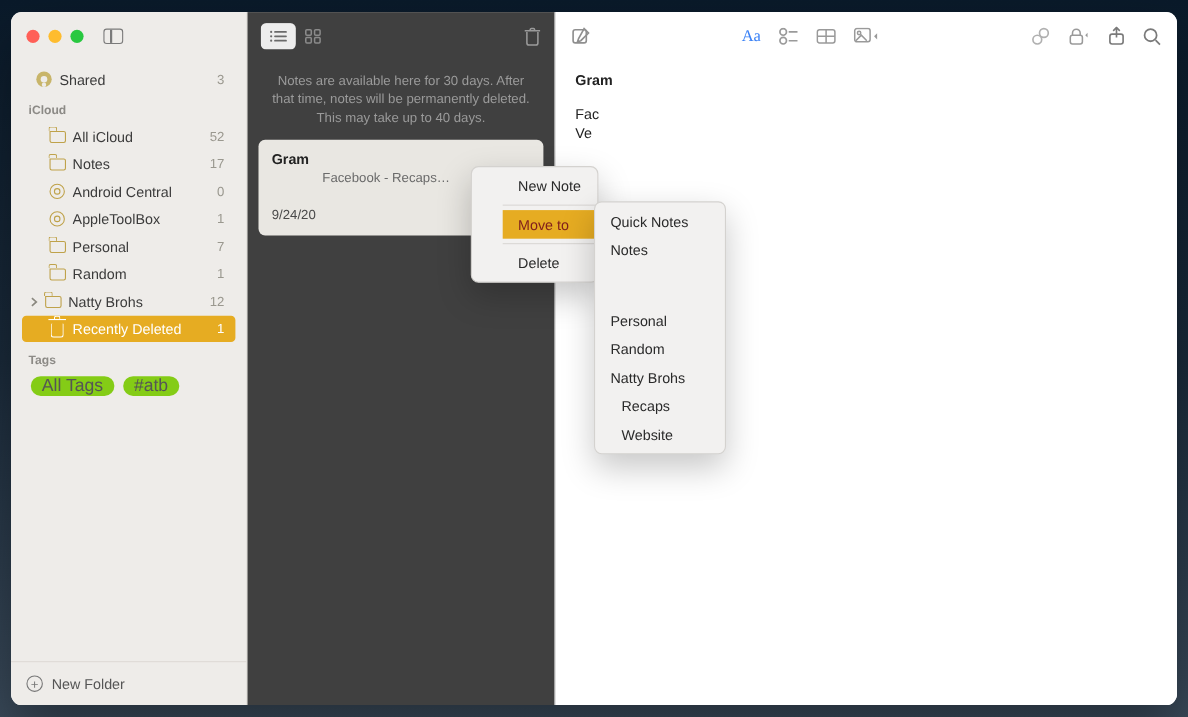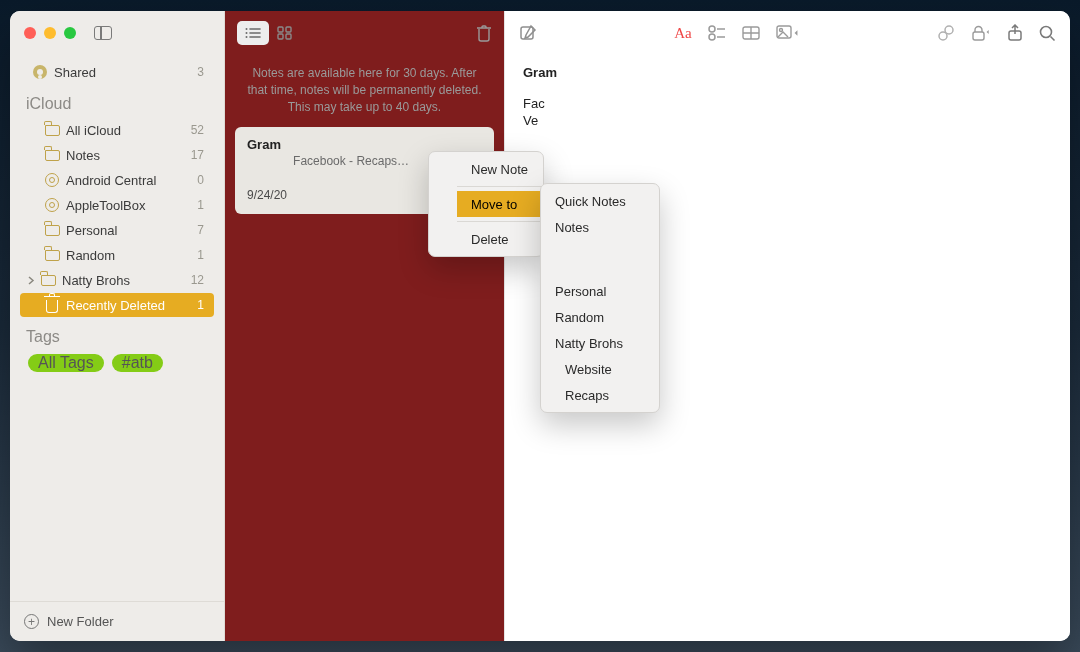--- a/index.html
+++ b/index.html
@@ -19,21 +19,21 @@
     width: 215px; height: 100%; background: #eeece9;
     border-right: 1px solid #dedbd6; display: flex; flex-direction: column;
   }
   .titlebar { height: 44px; display: flex; align-items: center; padding: 0 14px; gap: 18px; }
   .traffic { display: flex; gap: 8px; }
   .dot { width: 12px; height: 12px; border-radius: 50%; }
   .dot.r{background:#ff5f57;} .dot.y{background:#febc2e;} .dot.g{background:#28c840;}
   .sidebar-toggle-icon { width:18px; height:14px; border:1.6px solid #7a7a7a; border-radius:3px; position:relative;}
   .sidebar-toggle-icon::after{content:"";position:absolute;left:5px;top:0;bottom:0;width:1.6px;background:#7a7a7a;}
   .side-content { flex:1; overflow:auto; padding: 4px 6px 0 6px; }
-  .sec-head { font-size:16px; color:#8c8a86; font-weight:400; padding: 10px 10px 4px; }
+  .sec-head { font-size:11px; color:#8c8a86; font-weight:700; padding: 10px 10px 4px; }
   .row {
     display:flex; align-items:center; height:24px; padding:0 10px;
     border-radius:4px; font-size:13px; color:#3b3b3b;
     cursor:default; margin:1px 4px;
   }
   .row .ic { width:20px; display:flex; align-items:center; justify-content:center; margin-right:4px;}
   .row .lbl { flex:1; white-space:nowrap; overflow:hidden; text-overflow:ellipsis;}
   .row .cnt { font-size:12px; color:#9a988f; }
   .row.indent { padding-left:22px; }
   .row.sel { background:#e6ac22; color:#fff; }
@@ -49,21 +49,21 @@
   .folder-ic::before{content:"";position:absolute;left:-1.4px;top:-4.5px;width:6px;height:3px;border:1.4px solid #bfa24a;border-bottom:none;border-radius:2px 2px 0 0}
   .gear-ic{width:14px;height:14px;border:1.4px solid #bfa24a;border-radius:50%;position:relative}
   .gear-ic::after{content:"";position:absolute;inset:3px;border:1.4px solid #bfa24a;border-radius:50%}
   .trash-can{width:12px;height:13px;border:1.5px solid #fff;border-top:none;border-radius:0 0 3px 3px;position:relative;margin-top:2px}
   .trash-can::before{content:"";position:absolute;top:-4px;left:-3px;right:-3px;height:1.5px;background:#fff}
   .trash-can::after{content:"";position:absolute;top:-7px;left:2px;right:2px;height:2px;border:1.5px solid #fff;border-bottom:none;border-radius:2px 2px 0 0}
   .avatar-ic{width:14px;height:14px;border-radius:50%;background:#c8b56a;display:flex;align-items:center;justify-content:center}
   .avatar-ic::after{content:"";width:6px;height:6px;border-radius:50%;background:#eeece9;box-shadow:0 5px 0 -1px #eeece9}
 
   
-  .notelist { width:280px; height:100%; border-right:1px solid #e4e4e4; display:flex; flex-direction:column; background:#7f1d1d;}
+  .notelist { width:280px; height:100%; border-right:1px solid #e4e4e4; display:flex; flex-direction:column; background:#404040;}
   .list-toolbar { height:44px; display:flex; align-items:center; padding:0 12px; gap:14px; }
   .seg { display:flex; }
   .seg .btn { width:32px; height:24px; display:flex; align-items:center; justify-content:center; border:1px solid transparent;}
   .seg .btn.active { background:#ededed; border-radius:5px;}
   .tb-spacer{flex:1}
   .tb-ic{color:#8a8a8a}
   .notice { font-size:12px; color:#9a9a9a; text-align:center; padding:10px 18px 12px; line-height:1.4;}
   .note-card { margin:0 10px; padding:10px 12px 12px; border-radius:6px; background:#e9e7e2;}
   .note-title{font-size:13px; font-weight:600; color:#222; margin-bottom:2px;}
   .note-sub{font-size:12px; color:#6a6a6a; display:flex; gap:6px;}
@@ -79,21 +79,21 @@
   .body-line{margin-bottom:2px;}
 
   
   .ctx {
     position:absolute; background:#f2f1f0; border:1px solid #d4d2cf;
     border-radius:7px; box-shadow:0 12px 30px rgba(0,0,0,.22);
     font-size:13px; color:#2a2a2a; padding:4px 0; z-index:50;
   }
   .ctx .mi { height:26px; display:flex; align-items:center; padding:0 14px; cursor:default; white-space:nowrap;}
   .ctx .mi .arrow{margin-left:auto;padding-left:24px;font-size:10px;}
-  .ctx .mi.hi { background:#e6ac22; color:#000000;}
+  .ctx .mi.hi { background:#e6ac22; color:#7f1d1d;}
   .ctx hr { border:none; border-top:1px solid #dad8d4; margin:4px 0;}
   .ctx .mi.ind { padding-left:24px; }
 
   
   svg{display:block}
 </style>
 </head>
 <body>
 
 <div class="window">
@@ -247,21 +247,21 @@
         <svg width="18" height="18">
             <g fill="none" stroke="#8f8f8f" stroke-width="1.5">
               <rect x="2" y="3" width="12" height="12" rx="2"></rect>
               <path d="M12 2 L16 6 L9 13 L6 14 L7 11 Z"></path>
             </g>
           </svg>
       </div>
       <div class="tb-spacer"></div>
       <div class="grp">
         <div class="edit-ic">
-            <span style="font-size:15px;color:#ef4444;font-family:serif">Aa</span>
+            <span style="font-size:15px;color:#3b82f6;font-family:serif">Aa</span>
           </div>
         <div class="edit-ic">
           <svg width="18" height="16">
               <g stroke="#9a9a9a" stroke-width="1.5" fill="none">
                 <circle cx="4" cy="4" r="3"></circle>
                 <line x1="9" y1="4" x2="17" y2="4"></line>
                 <circle cx="4" cy="12" r="3"></circle>
                 <line x1="9" y1="12" x2="17" y2="12"></line>
               </g>
             </svg>
@@ -358,20 +358,20 @@
     <div class="mi">
       <span>Personal</span>
     </div>
     <div class="mi">
       <span>Random</span>
     </div>
     <div class="mi">
       <span>Natty Brohs</span>
     </div>
     <div class="mi ind">
+      <span>Recaps</span>
+    </div>
+    <div class="mi ind">
       <span>Website</span>
     </div>
-    <div class="mi ind">
-      <span>Recaps</span>
-    </div>
   </div>
 
 </div>
 
 </body></html>

